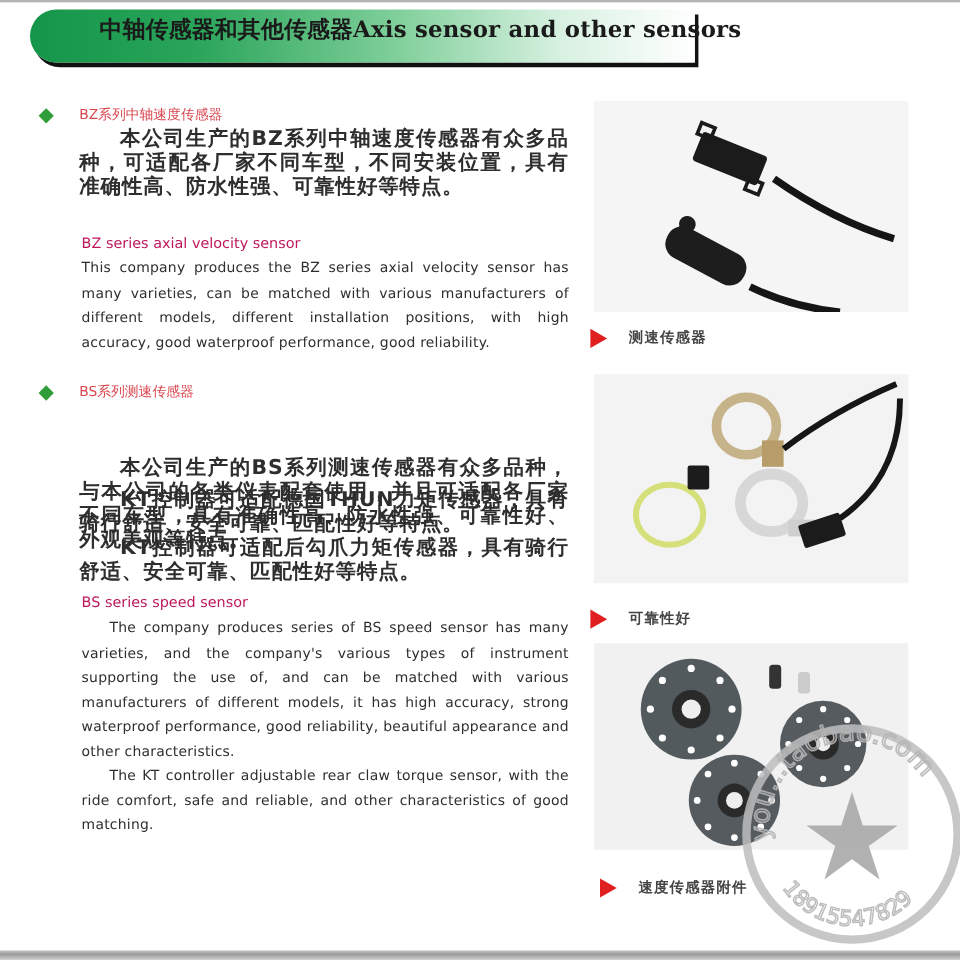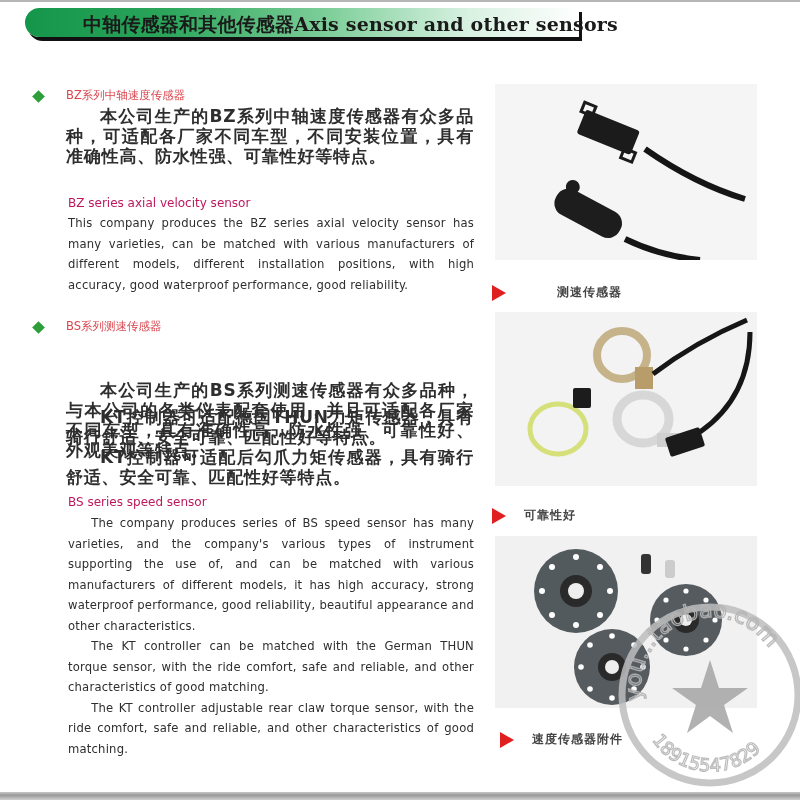--- a/index.html
+++ b/index.html
@@ -4,21 +4,21 @@
 <style>
   * { box-sizing: border-box; margin: 0; padding: 0; }
   html, body { width: 800px; height: 800px; background: #ffffff; overflow: hidden; }
   body { position: relative; font-family: "DejaVu Sans", "Liberation Sans", sans-serif; color: #333; }
 
   .top-rule { position: absolute; left: 0; top: 0; width: 800px; height: 2px; background: #b5b5b5; }
   .bottom-rule { position: absolute; left: 0; top: 792px; width: 800px; height: 8px;
     background: linear-gradient(#c8c8c8, #9a9a9a 40%, #d0d0d0); }
 
   
-  .banner { position: absolute; left: 25px; top: 8px; width: 554px; height: 29px;
+  .banner { position: absolute; left: 25px; top: 8px; width: 554px; height: 44px;
     border-radius: 22px 0 0 22px;
     background: linear-gradient(90deg, #14964a 0%, #2aa55a 25%, #7fcf9a 55%, #d8f1e1 80%, #ffffff 100%);
     box-shadow: 3px 4px 0 #111; }
   .banner-title { position: absolute; left: 58px; top: 4px;
     font-family: "DejaVu Serif", "Liberation Serif", serif; font-weight: bold;
     font-size: 19px; color: #1a1a1a; white-space: nowrap; letter-spacing: 0.2px; }
   .bullet { position: absolute; width: 9px; height: 9px; background: #2f9e3a; transform: rotate(45deg); }
   .sec-title-cn { position: absolute; font-size: 11.5px; color: #d9464e; white-space: nowrap; }
   .sec-title-en { position: absolute; font-size: 12px; color: #be185d; white-space: nowrap; }
   .para-cn { position: absolute; left: 66px; width: 408px; font-size: 17px; line-height: 20px;
@@ -59,21 +59,20 @@
 
 <div>
   <div class="bullet" style="left:34px; top:323px;"></div>
   <div class="sec-title-cn" style="left:66px; top:319px;">BS系列测速传感器</div>
   <div class="para-cn indent" style="top:337px;margin-top:43px;">本公司生产的BS系列测速传感器有众多品种，与本公司的各类仪表配套使用，并且可适配各厂家不同车型，具有准确性高、防水性强、可靠性好、外观美观等特点。</div>
   <div class="para-cn indent" style="top:407px;">KT控制器可适配德国THUN力矩传感器，具有骑行舒适、安全可靠、匹配性好等特点。</div>
   <div class="para-cn indent" style="top:447px;">KT控制器可适配后勾爪力矩传感器，具有骑行舒适、安全可靠、匹配性好等特点。</div>
   <div class="sec-title-en" style="left:68px; top:495px;">BS series speed sensor</div>
   <div class="para-en" style="top:513px;">
     <p class="indent last">The company produces series of BS speed sensor has many varieties, and the company's various types of instrument supporting the use of, and can be matched with various manufacturers of different models, it has high accuracy, strong waterproof performance, good reliability, beautiful appearance and other characteristics.</p>
-    <p class="indent last">The KT controller can be matched with the German THUN torque sensor, with the ride comfort, safe and reliable, and other characteristics of good matching.</p>
     <p class="indent last">The KT controller adjustable rear claw torque sensor, with the ride comfort, safe and reliable, and other characteristics of good matching.</p>
   </div>
 </div>
 
 <div class="photo" style="top:84px; height:176px;">
   <svg width="262" height="176" viewBox="0 0 262 176">
     <rect width="262" height="176" fill="#f5f5f5"></rect>
 
     <g transform="translate(95,16) rotate(22)">
       <rect x="0" y="10" width="58" height="26" rx="3" fill="#1b1b1b"></rect>
@@ -82,21 +81,21 @@
     </g>
     <path d="M150 65 Q200 100 250 115" stroke="#151515" stroke-width="6" fill="none"></path>
 
     <g transform="translate(68,100) rotate(28)">
       <rect x="0" y="0" width="72" height="28" rx="13" fill="#1d1d1d"></rect>
       <circle cx="10" cy="-2" r="7" fill="#1d1d1d"></circle>
     </g>
     <path d="M130 155 Q165 172 205 176" stroke="#151515" stroke-width="6" fill="none"></path>
   </svg>
 </div>
-<div class="cap" style="top:284px;gap:33px;">
+<div class="cap" style="top:273px;">
   <span class="tri"></span>
   <span class="cap-text">测速传感器</span>
 </div>
 
 <div class="photo" style="top:312px; height:174px;">
   <svg width="262" height="174" viewBox="0 0 262 174">
     <rect width="262" height="174" fill="#f3f3f3"></rect>
 
     <ellipse cx="127" cy="43" rx="25" ry="24" fill="none" stroke="#c6b38a" stroke-width="8"></ellipse>
     <rect x="140" y="55" width="18" height="22" fill="#b89c6a"></rect>

